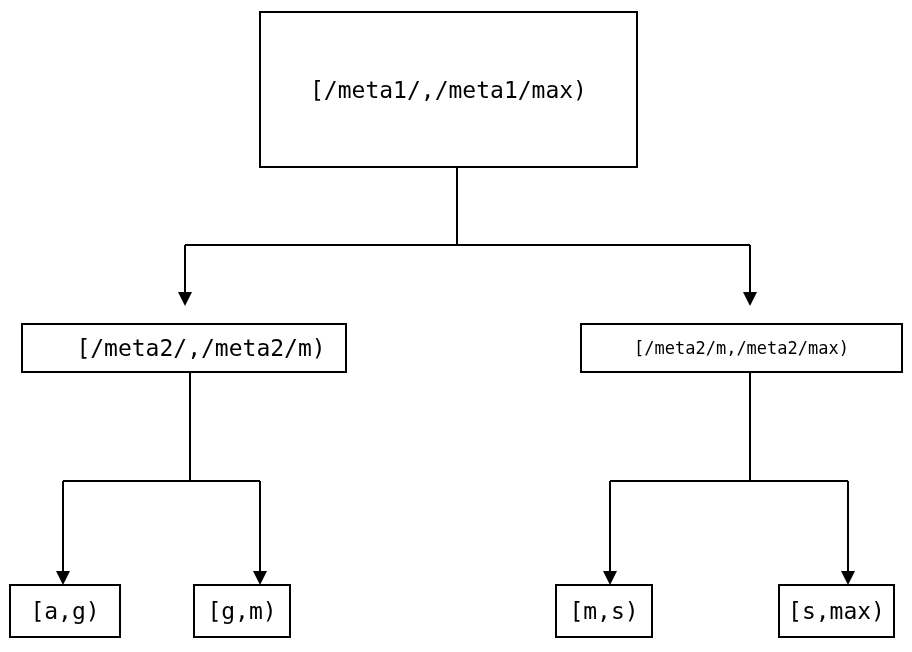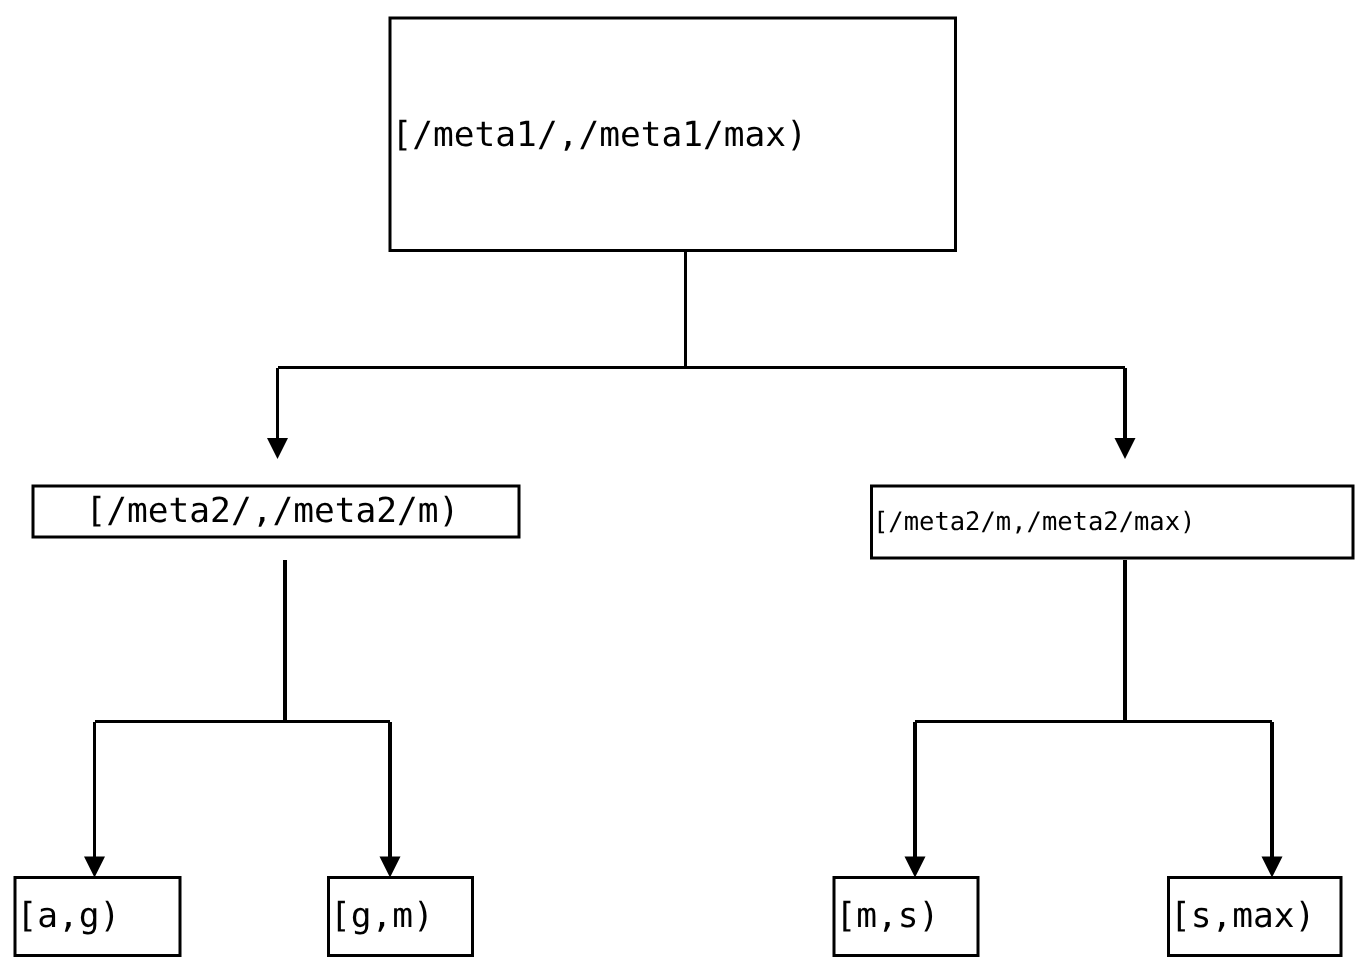--- a/index.html
+++ b/index.html
@@ -25,54 +25,55 @@
     height: 652px;
     pointer-events: none;
   }
   .node {
     position: absolute;
     box-sizing: border-box;
     background: #ffffff;
     border: 2.5px solid #000000;
     display: flex;
     align-items: center;
+    justify-content: center;
     color: #000000;
     font-family: "DejaVu Sans Mono", monospace;
     white-space: pre;
     letter-spacing: 0px;
   }
   .node-root {
     left: 259px;
     top: 11px;
     width: 379px;
     height: 157px;
     font-size: 23px;
   }
   .node-l2-left {
     left: 21px;
     top: 323px;
     width: 326px;
-    height: 36px;
+    height: 50px;
     font-size: 23px;
     padding-left: 34px;
   }
   .node-l2-right {
     left: 580px;
     top: 323px;
     width: 323px;
     height: 50px;
     font-size: 17px;
   }
   .node-leaf {
     top: 584px;
     height: 54px;
     font-size: 23px;
   }
   .leaf-ag   { left: 9px;   width: 112px; }
-  .leaf-gm   { left: 218px; width: 98px; }
+  .leaf-gm   { left: 193px; width: 98px; }
   .leaf-ms   { left: 555px; width: 98px; }
   .leaf-smax { left: 778px; width: 117px; }
 </style>
 </head>
 <body>
 
 <div id="diagram-root">
 
   <svg id="edge-layer" viewBox="0 0 912 652" width="912" height="652" xmlns="http://www.w3.org/2000/svg">
     <g stroke="#000000" stroke-width="2.5" fill="none" shape-rendering="crispEdges">

